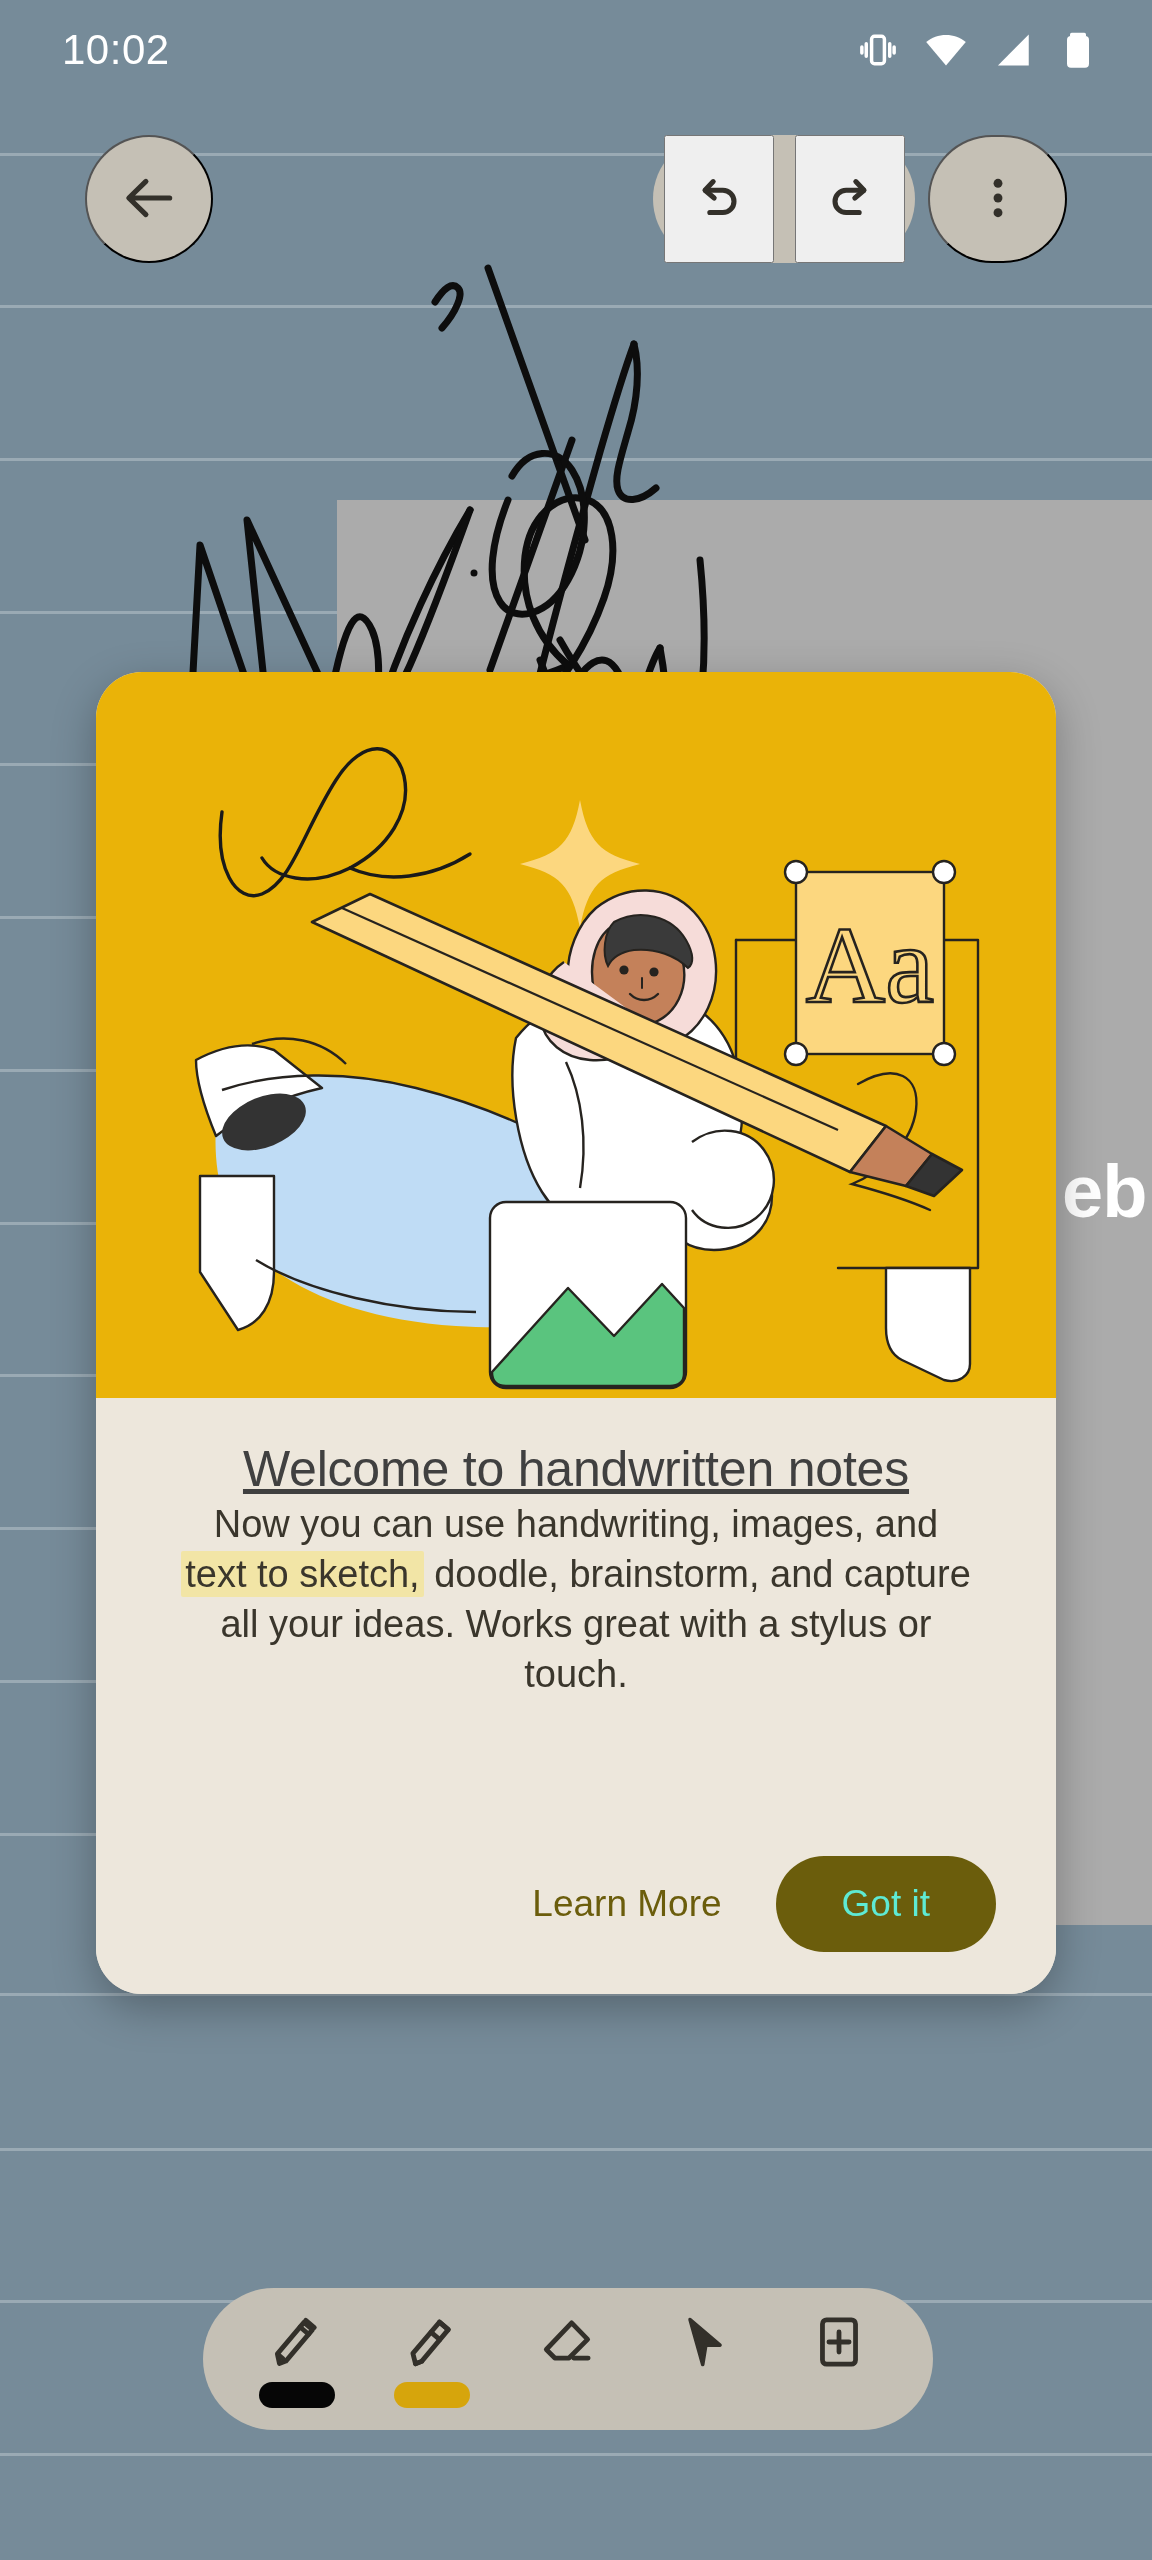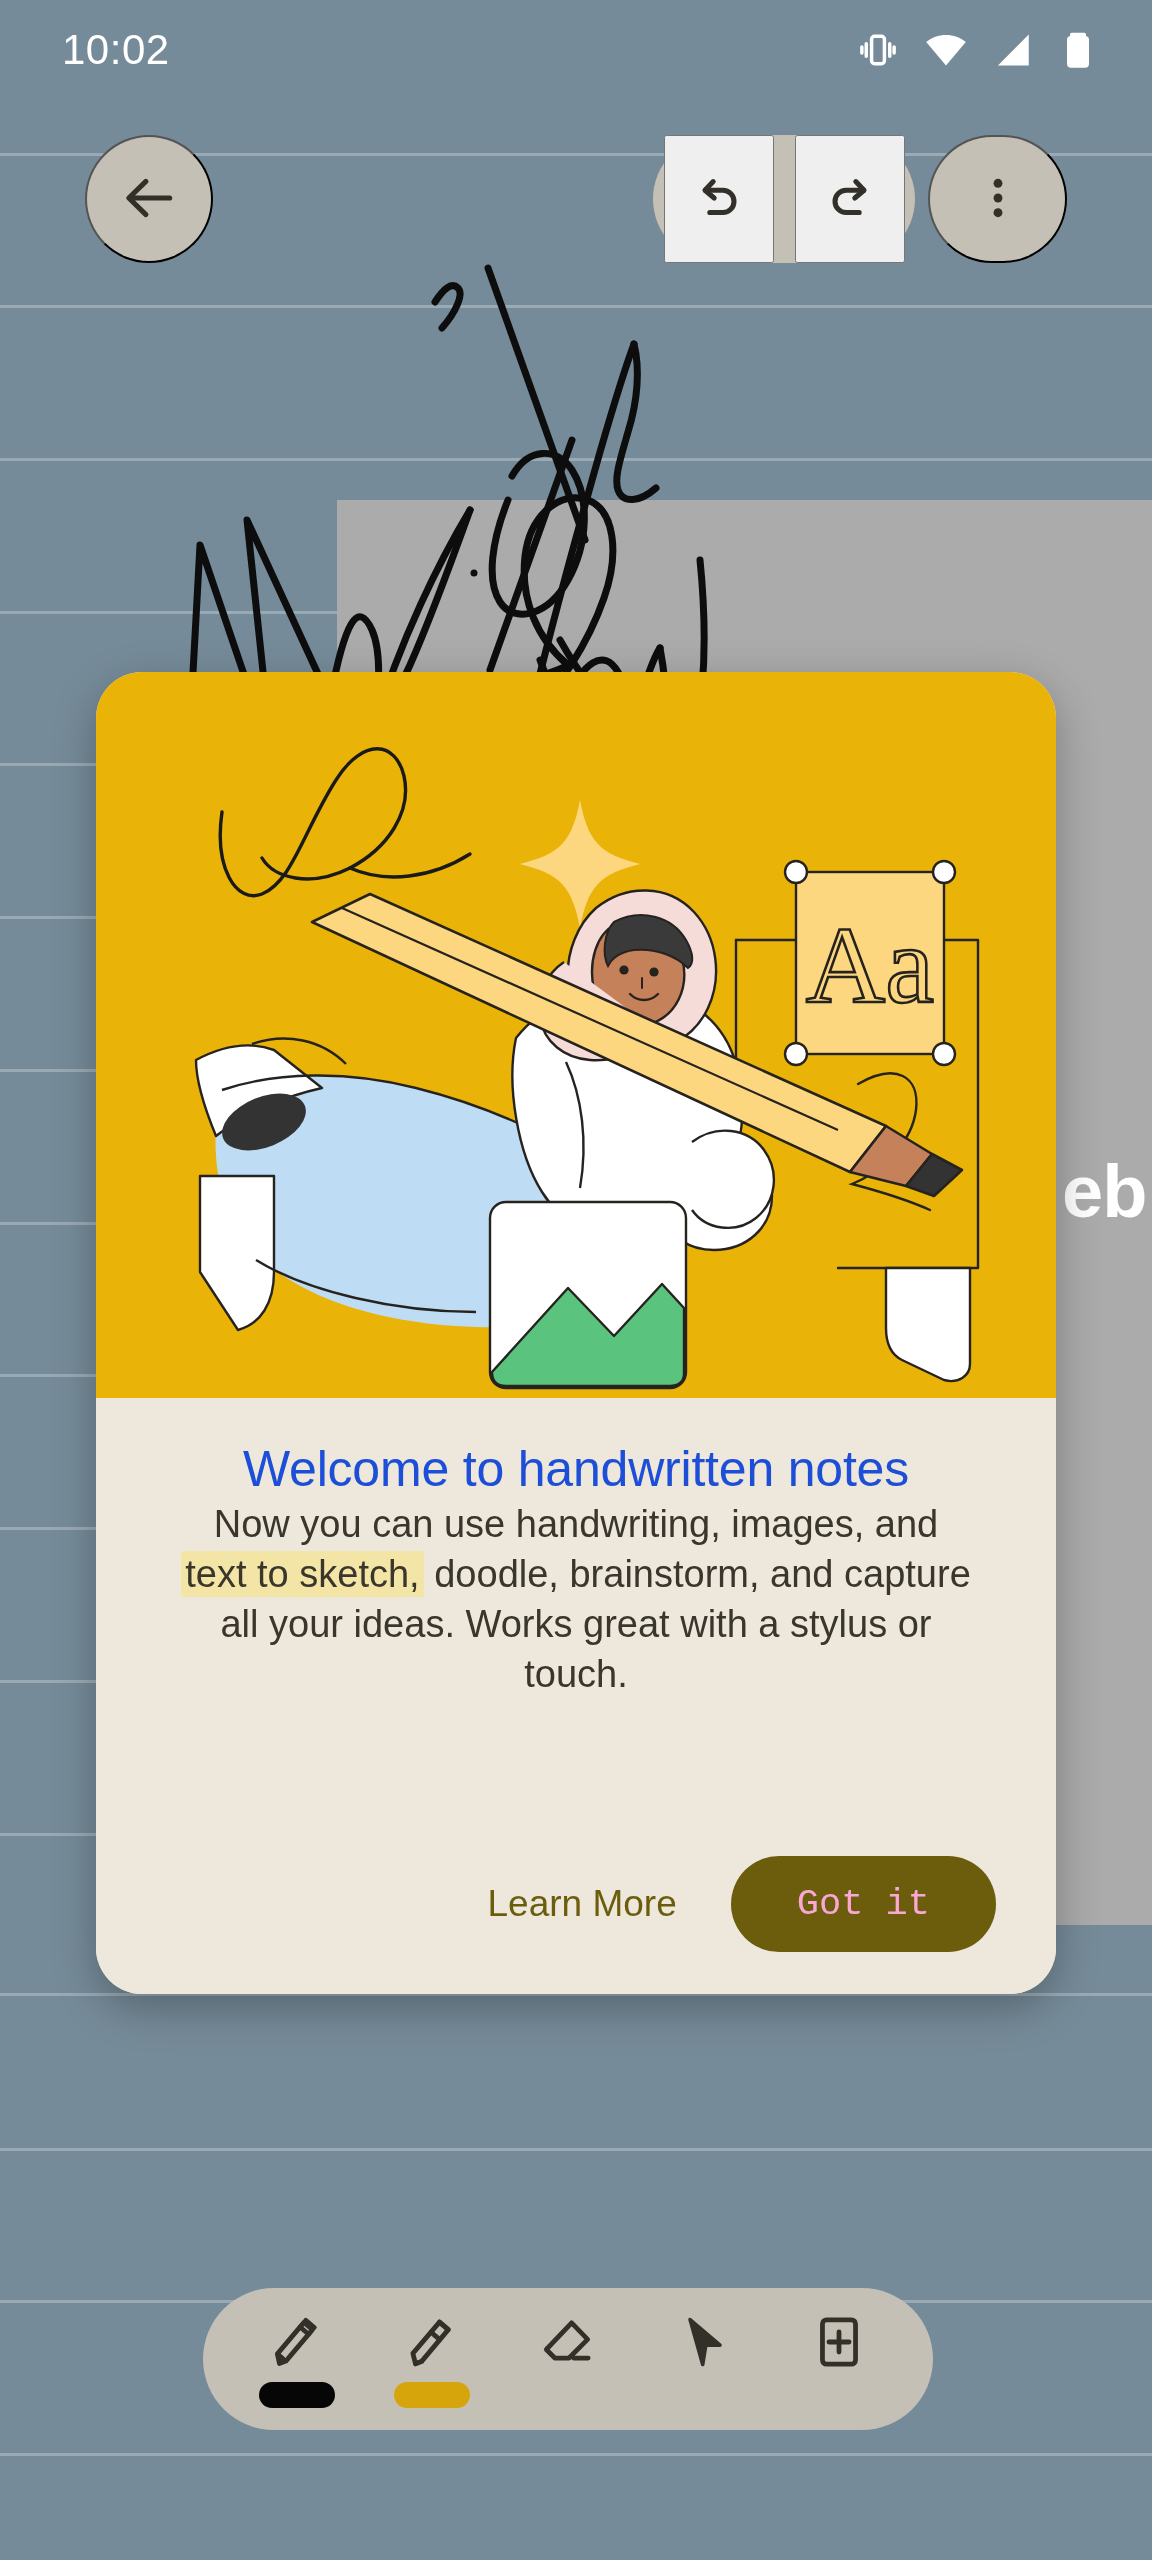--- a/index.html
+++ b/index.html
@@ -75,22 +75,22 @@
     overflow:hidden;
   }
   #illustration svg { display:block; width:100%; height:100%; }
 
   #dialog-body {
     background:#ede7dc; height:596px;
     padding:42px 52px 0 52px;
     display:flex; flex-direction:column; align-items:center;
   }
   #dialog-title {
-    font-size:50px; color:#1d4ed8; text-align:center;
-    font-weight:400; line-height:1.18; letter-spacing:-.2px;
+    font-size:50px; color:#404040; text-align:center;
+    font-weight:400; line-height:1.18; letter-spacing:-.2px;text-decoration:underline;
   }
   #dialog-desc {
     font-size:38px; line-height:1.32; color:#3a362c;
     text-align:center; max-width:800px; font-weight:400;
   }
   .hl {
     background:#f2e5a6; padding:2px 4px; border-radius:2px;
     box-decoration-break:clone; -webkit-box-decoration-break:clone;
   }
   #dialog-actions {
@@ -98,23 +98,23 @@
     width:100%; display:flex; justify-content:flex-end;
     align-items:center; gap:28px; padding-right:8px;
   }
   #learn-more-btn {
     background:none; border:none; cursor:pointer;
     color:#6b5d0c; font-size:37px; font-weight:500;
     padding:20px 26px; font-family:"Liberation Sans", sans-serif;
   }
   #got-it-btn {
     background:#6b5d0c; border:none; cursor:pointer;
-    color:#f9a8d4; font-size:37px; font-weight:500;
+    color:#5eead4; font-size:37px; font-weight:500;
     padding:27px 66px; border-radius:60px;
-    font-family:Liberation Mono, monospace;
+    font-family:Liberation Sans, sans-serif;
   }
 
   
   #tool-palette {
     position:absolute; left:203px; top:2288px;
     width:730px; height:142px; border-radius:71px;
     background:#c5c0b5; z-index:30;
     display:flex; align-items:center; justify-content:space-around;
     padding:0 26px;
   }

